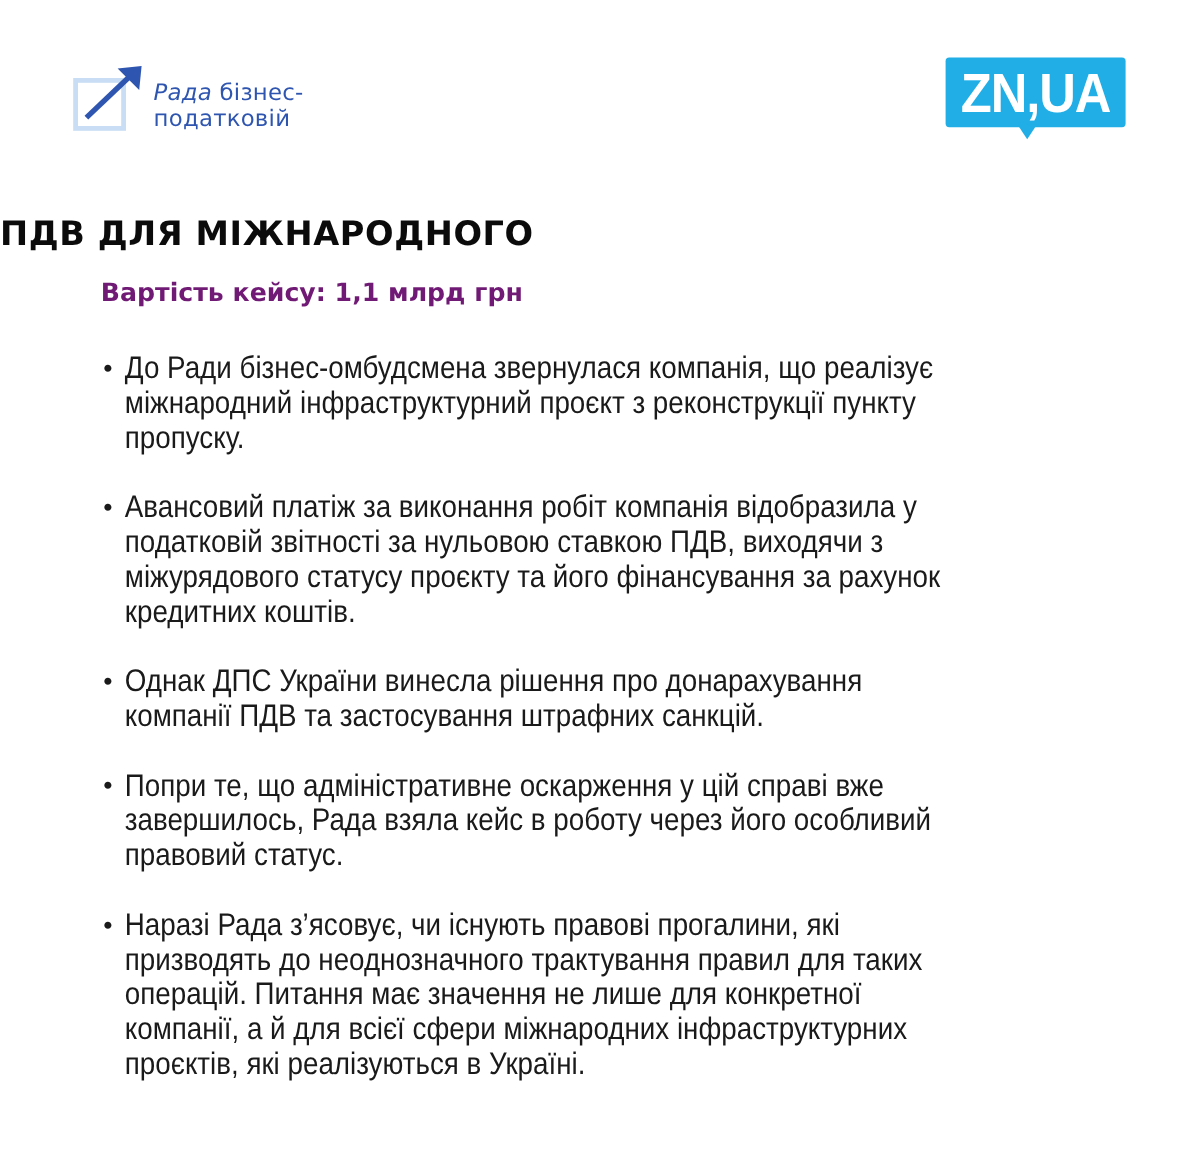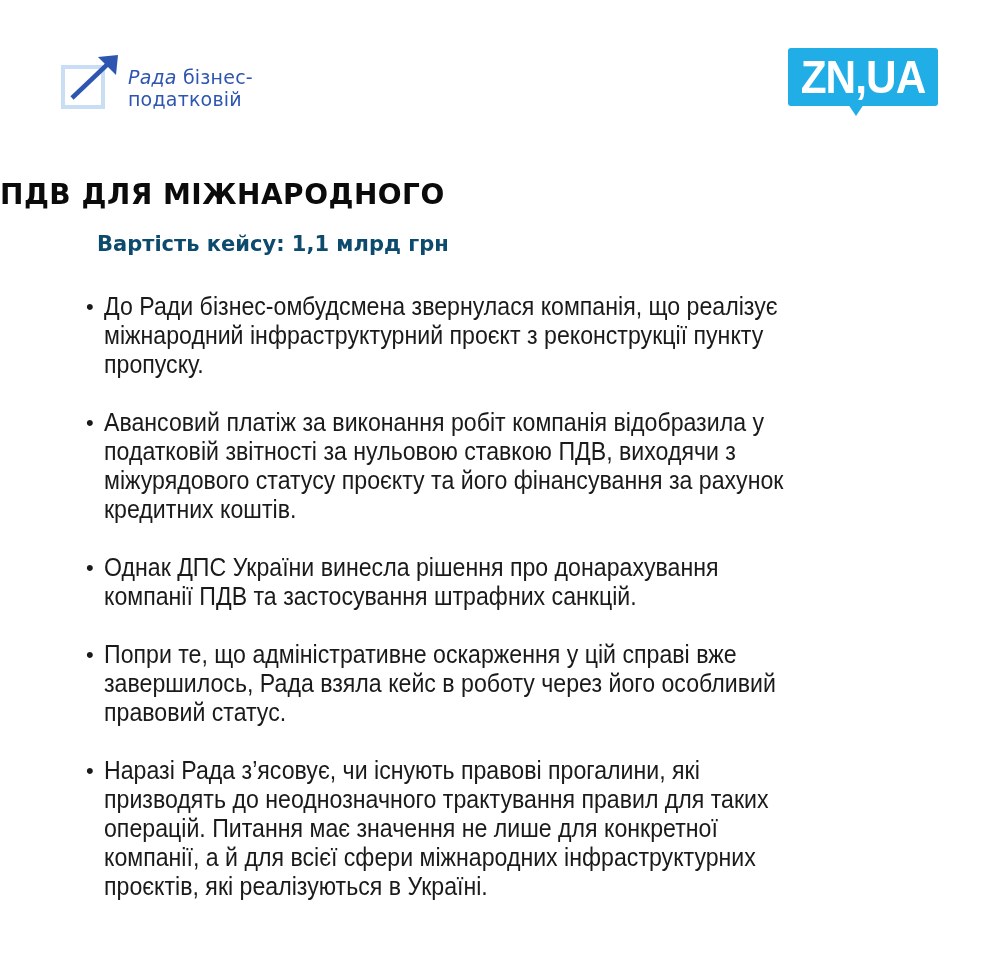--- a/index.html
+++ b/index.html
@@ -7,21 +7,21 @@
     .logo-left { position: absolute; left: 60px; top: 54px; width: 230px; height: 60px; }
     .logo-mark { position: absolute; left: 0; top: 0; width: 62px; height: 58px; }
     .logo-text { position: absolute; left: 68px; top: 12px; font-family: "DejaVu Sans", sans-serif; font-size: 19px; line-height: 22px; color: #2e55b0; letter-spacing: 0.2px; }
     .logo-text .light { font-weight: normal; font-style: italic; }
     .logo-text .bold { font-weight: normal; }
     .logo-right { position: absolute; left: 788px; top: 48px; width: 168px; height: 68px; }
     .zn-box { position: absolute; left: 0; top: 0; width: 150px; height: 58px; background: #21aee6; border-radius: 3px; }
     .zn-tail { position: absolute; left: 60px; top: 56px; width: 0; height: 0; border-left: 8px solid transparent; border-right: 8px solid transparent; border-top: 12px solid #21aee6; }
     .zn-text { position: absolute; left: 0; top: 0; width: 150px; height: 58px; line-height: 58px; text-align: center; color: #ffffff; font-family: "Liberation Sans", sans-serif; font-weight: bold; font-size: 46px; letter-spacing: -1px; transform: scaleX(0.92); }
     .title { position: absolute; left: 0; top: 138px; width: 994px; font-family: "DejaVu Sans", sans-serif; font-weight: bold; font-size: 28px; line-height: 31px; color: #0b0b0b; letter-spacing: 0.5px; margin-top: 41px; }
-    .cost { position: absolute; left: 84px; top: 232px; font-family: "DejaVu Sans", sans-serif; font-weight: bold; font-size: 21px; color: #0c4a6e; margin-left: 13px; }
+    .cost { position: absolute; left: 84px; top: 232px; font-family: "DejaVu Sans", sans-serif; font-weight: bold; font-size: 21px; color: #701a75; }
     .bullets { position: absolute; left: 84px; top: 292px; width: 860px; list-style: none; margin: 0; padding: 0; }
     .bullet { position: relative; padding-left: 20px; font-family: "Liberation Sans", sans-serif; font-size: 26px; line-height: 29px; color: #1a1a1a; transform-origin: left top; }
     .bullet .dot { position: absolute; left: 2px; top: 0; font-size: 22px; }
     .bullet .txt { display: block; transform: scaleX(0.89); transform-origin: left top; width: 930px; white-space: pre-line; }
   </style>
 </head>
 <body>
 
 <div class="logo-left">
   <svg class="logo-mark" viewBox="0 0 62 58" width="62" height="58">

